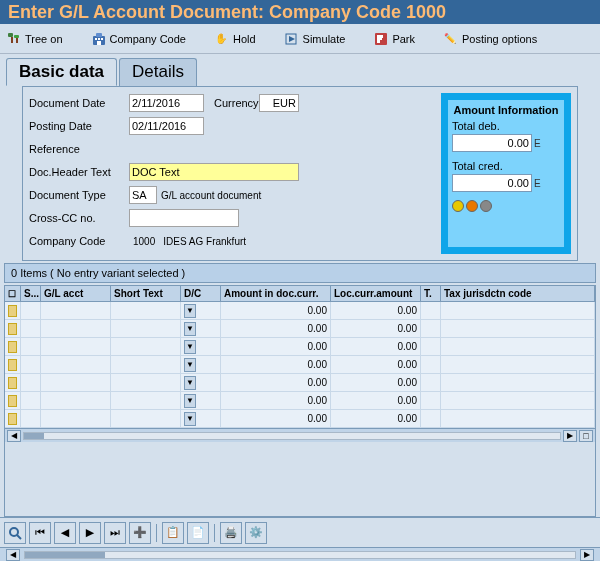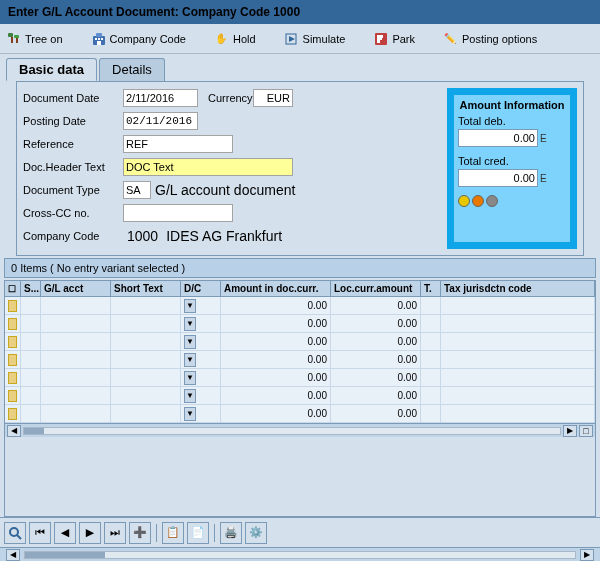--- a/index.html
+++ b/index.html
@@ -6,22 +6,22 @@
     body {
       font-family: Arial, sans-serif;
       font-size: 11px;
       background: #d4e0ec;
       width: 600px;
       height: 561px;
       overflow: hidden;
     }
     .title-bar {
       background: #336699;
-      color: #000000;
-      font-size: 12px;
+      color: #fdba74;
+      font-size: 18px;
       font-weight: bold;
       padding: 4px 8px;
       height: 24px;
       display: flex;
       align-items: center;
     }
     .toolbar {
       background: #d4e0ec;
       display: flex;
       align-items: center;
@@ -55,33 +55,33 @@
       display: flex;
       padding: 4px 6px 0;
       gap: 2px;
     }
     .tab {
       padding: 3px 12px;
       background: #b8cce0;
       border: 1px solid #7a9ab8;
       border-bottom: none;
       cursor: pointer;
-      font-size: 13px;
+      font-size: 17px;
       border-radius: 3px 3px 0 0;
     }
     .tab.active {
       background: #d4e0ec;
       font-weight: bold;
       border-bottom: 1px solid #d4e0ec;
       z-index: 1;
     }
     .form-panel {
       background: #d4e0ec;
       border: 1px solid #7a9ab8;
-      margin: 0 16px;
+      margin: 0 22px;
       padding: 6px;
       display: flex;
       gap: 8px;
     }
     .form-left {
       flex: 1;
     }
     .form-row {
       display: flex;
       align-items: center;
@@ -99,21 +99,21 @@
       border: 1px solid #a3a3a3;
       background: white;
       font-size: 11px;
       padding: 0 2px;
       outline: none;
     }
     .form-input.highlighted {
       background: #ffff99;
     }
     .form-value {
-      font-size: 14px;
+      font-size: 10px;
       padding: 0 4px;
     }
     .amount-panel {
       width: 130px;
       background: #7dd3fc;
       border: 7px solid #0ea5e9;
       padding: 4px;
       flex-shrink: 0;
     }
     .amount-title {
@@ -355,26 +355,25 @@
 
       <div class="form-row">
         <span class="form-label">Document Date</span>
         <input class="form-input" style="width: 75px;" type="text" value="2/11/2016">
         <span class="form-label" style="width:55px; padding-left:10px;">Currency</span>
         <input class="form-input currency-input" type="text" value="EUR" style="">
       </div>
 
       <div class="form-row">
         <span class="form-label">Posting Date</span>
-        <input class="form-input" style="width: 75px; font-family: Liberation Mono, monospace;" type="text" value="02/11/2016">
+        <input class="form-input" style="width: 75px;" type="text" value="02/11/2016">
       </div>
 
       <div class="form-row">
         <span class="form-label">Reference</span>
-        <input class="form-input" style="width: 110px;" type="text" value="REF">
       </div>
 
       <div class="form-row">
         <span class="form-label">Doc.Header Text</span>
         <input class="form-input highlighted" style="width: 170px;" type="text" value="DOC Text">
       </div>
 
       <div class="form-row">
         <span class="form-label">Document Type</span>
         <input class="form-input" style="width: 28px;" type="text" value="SA">

